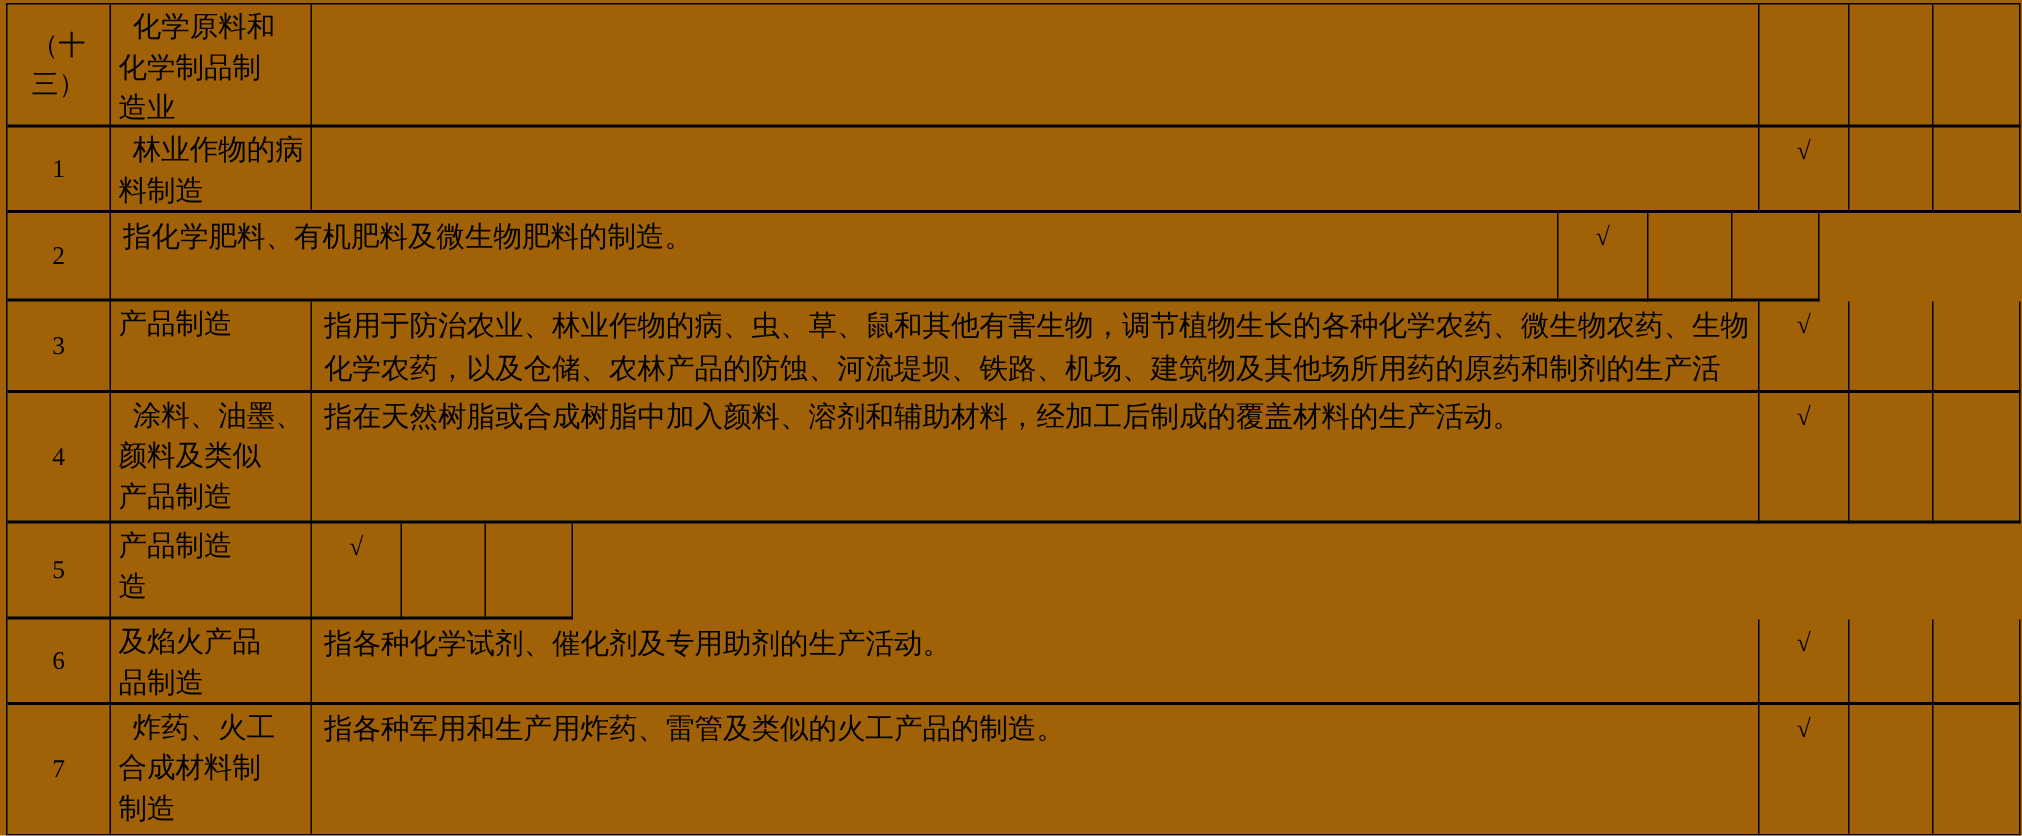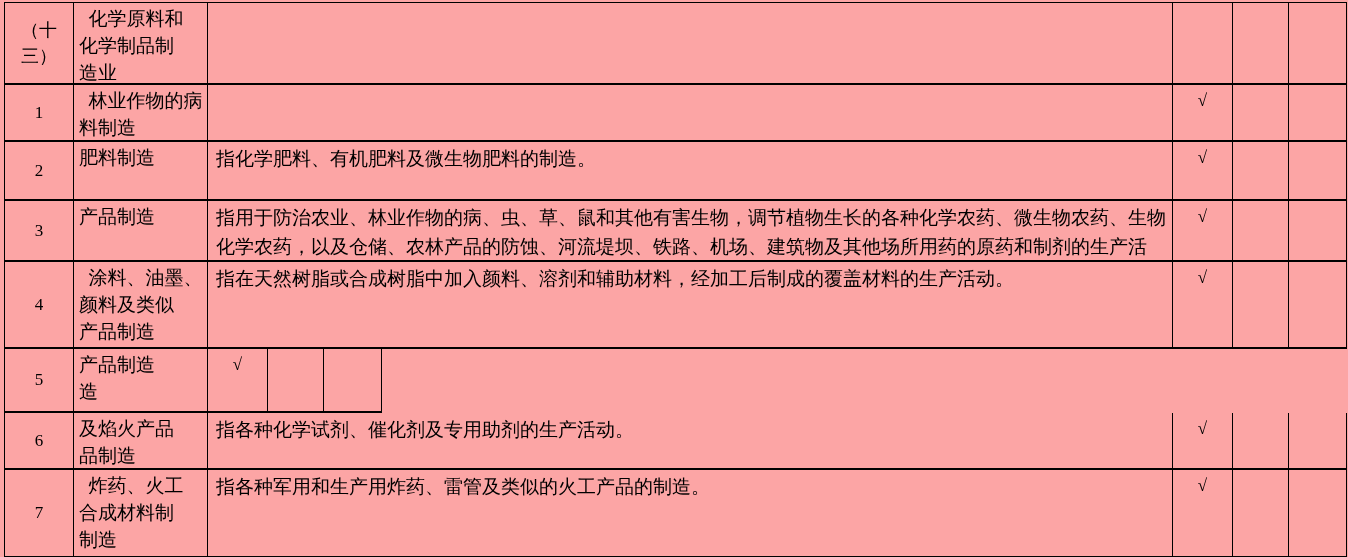--- a/index.html
+++ b/index.html
@@ -1,20 +1,20 @@
 <!DOCTYPE html>
 <html><head>
 <meta charset="utf-8">
 <style>
   html,body{margin:0;padding:0;background:#fff;}
   .screen{
     position:relative;
     width:1348px;height:557px;
     overflow:hidden;
-    background:#fca5a5;
+    background:#a16207;
     color:#000;
     font-family:"Liberation Serif","DejaVu Serif",serif;
   }
   .doc-table{
     position:absolute;left:4px;top:2px;
     width:1342px;
     border-top:1px solid #000;
     border-left:1px solid #000;
   }
   .tr{display:flex;align-items:stretch;}
@@ -84,21 +84,20 @@
       <div class="td c-cat">  林业作物的病
 料制造</div>
       <div class="td c-desc"></div>
       <div class="td c-chk">√</div>
       <div class="td c-e1"></div>
       <div class="td c-e2"></div>
     </div>
 
     <div class="tr r2">
       <div class="td c-idx">2</div>
-      <div class="td c-cat">肥料制造</div>
       <div class="td c-desc">指化学肥料、有机肥料及微生物肥料的制造。</div>
       <div class="td c-chk">√</div>
       <div class="td c-e1"></div>
       <div class="td c-e2"></div>
     </div>
 
     <div class="tr r3">
       <div class="td c-idx">3</div>
       <div class="td c-cat">产品制造</div>
       <div class="td c-desc">指用于防治农业、林业作物的病、虫、草、鼠和其他有害生物，调节植物生长的各种化学农药、微生物农药、生物化学农药，以及仓储、农林产品的防蚀、河流堤坝、铁路、机场、建筑物及其他场所用药的原药和制剂的生产活动。</div>

